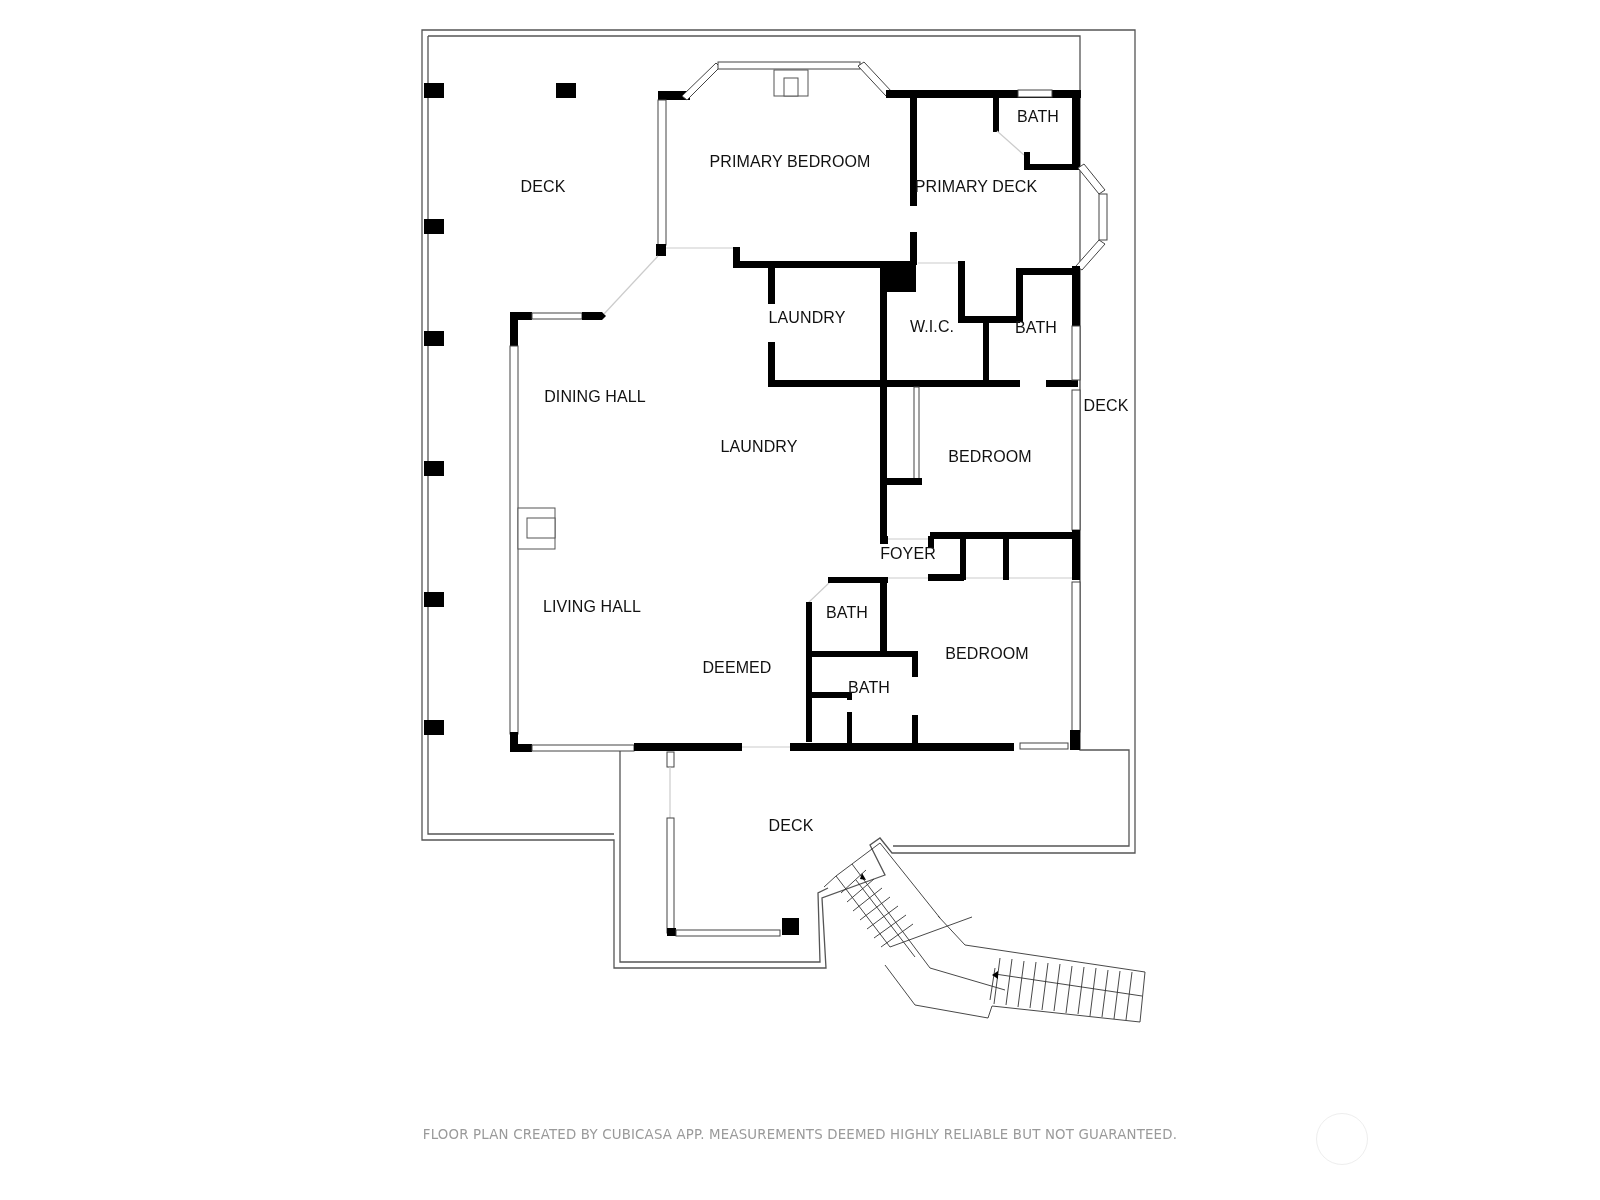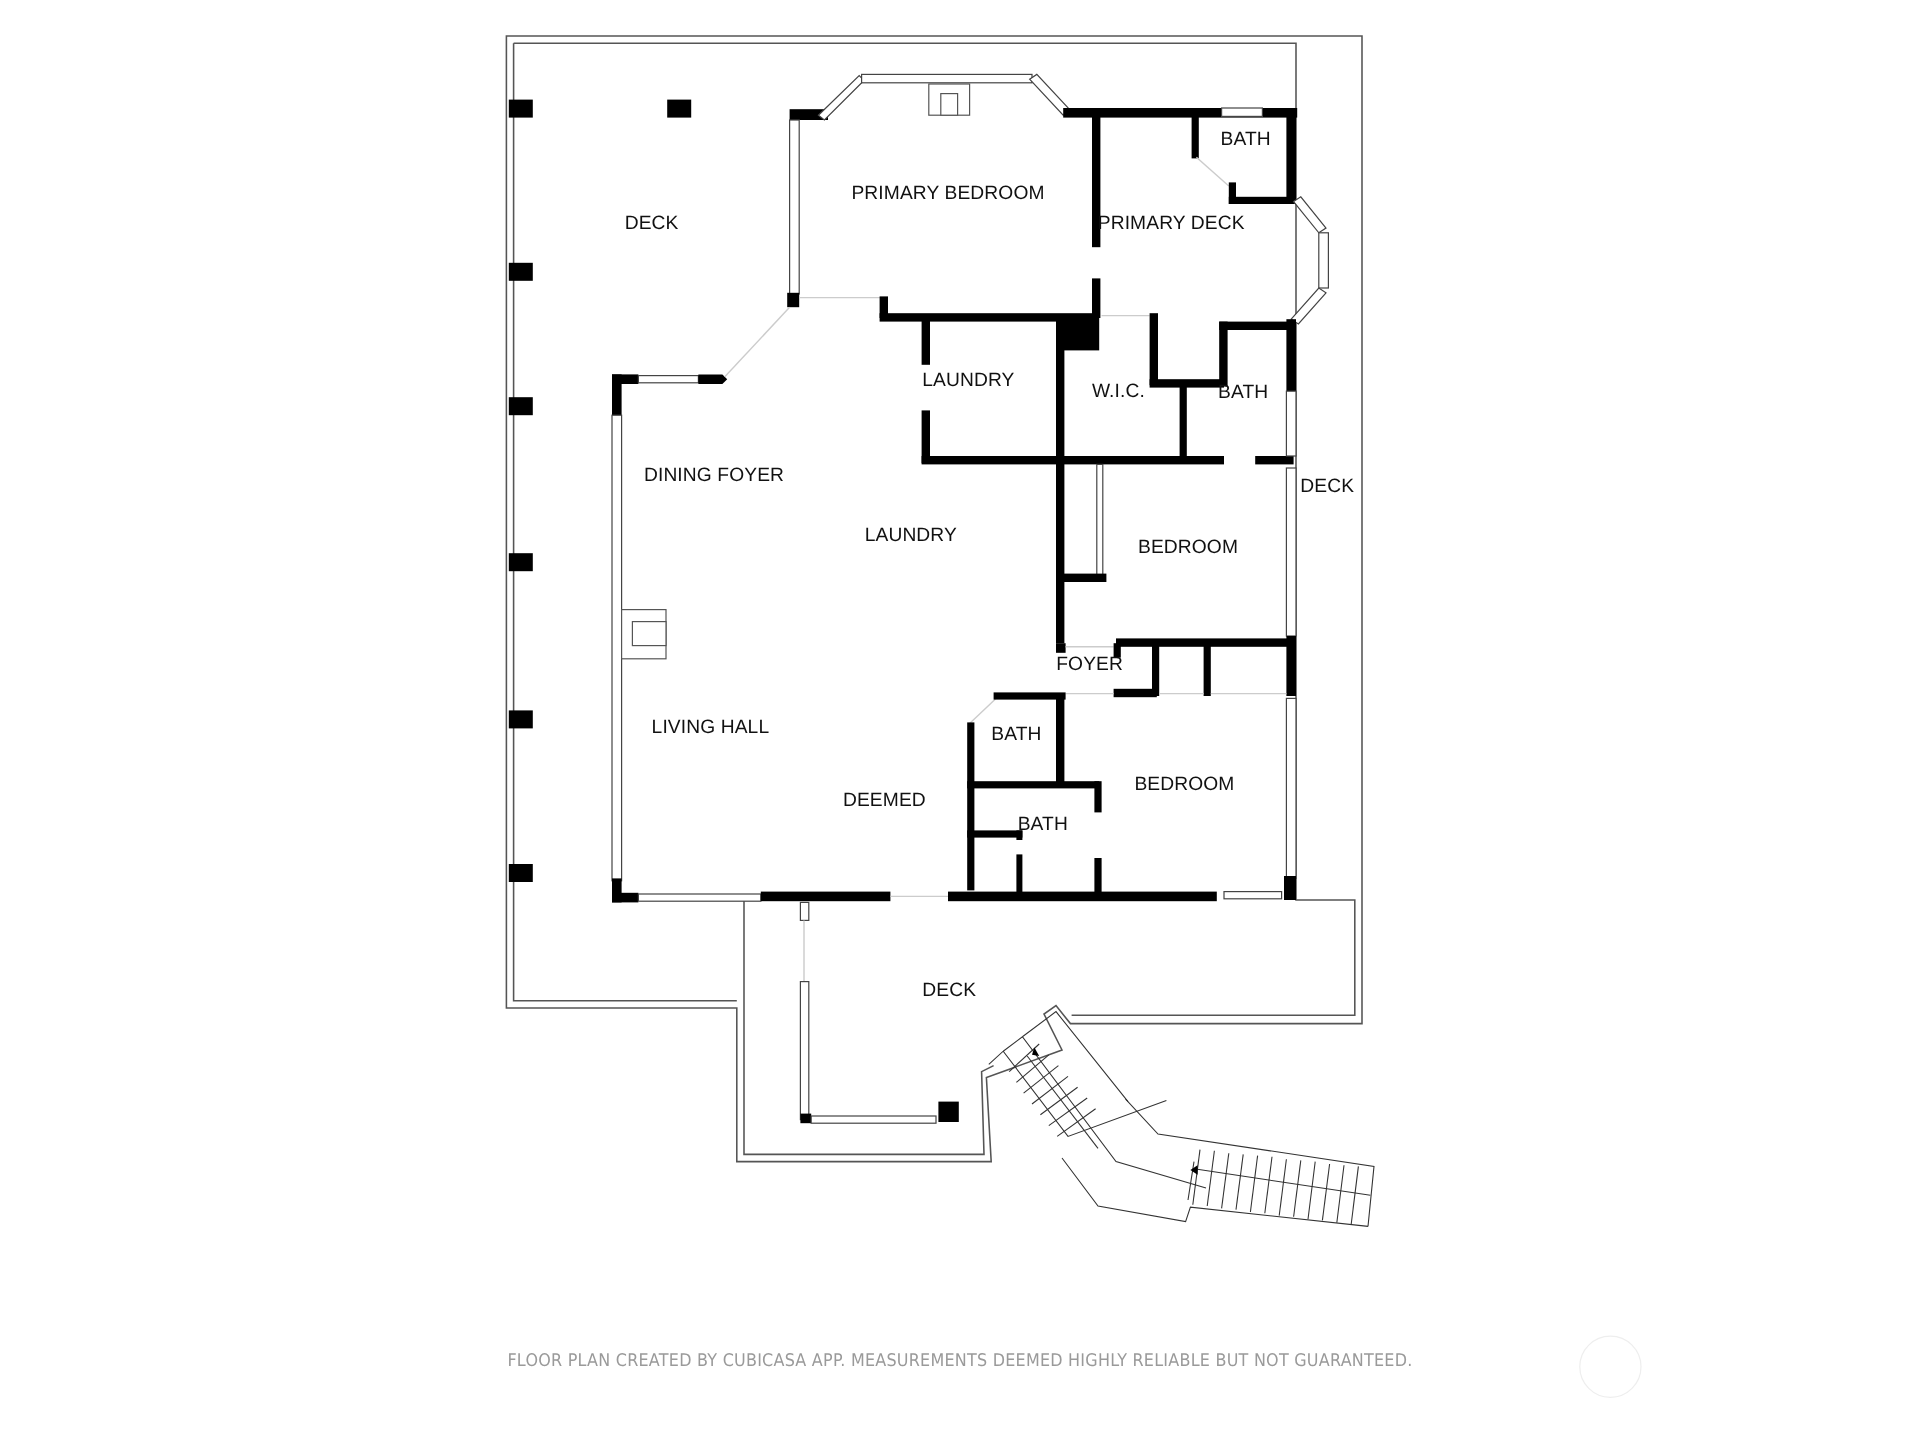--- a/index.html
+++ b/index.html
@@ -181,21 +181,21 @@
 </svg>
 
 <div>
   <div class="label" style="left:543px;top:187px">DECK</div>
   <div class="label" style="left:790px;top:162px">PRIMARY BEDROOM</div>
   <div class="label" style="left:1038px;top:117px">BATH</div>
   <div class="label" style="left:976px;top:187px">PRIMARY DECK</div>
   <div class="label" style="left:807px;top:318px">LAUNDRY</div>
   <div class="label" style="left:932px;top:327px">W.I.C.</div>
   <div class="label" style="left:1036px;top:328px">BATH</div>
-  <div class="label" style="left:595px;top:397px">DINING FOYER</div>
+  <div class="label" style="left:595px;top:397px">DINING HALL</div>
   <div class="label" style="left:759px;top:447px">LAUNDRY</div>
   <div class="label" style="left:1106px;top:406px">DECK</div>
   <div class="label" style="left:990px;top:457px">BEDROOM</div>
   <div class="label" style="left:908px;top:554px">FOYER</div>
   <div class="label" style="left:592px;top:607px">LIVING HALL</div>
   <div class="label" style="left:847px;top:613px">BATH</div>
   <div class="label" style="left:987px;top:654px">BEDROOM</div>
   <div class="label" style="left:737px;top:668px">DEEMED</div>
   <div class="label" style="left:869px;top:688px">BATH</div>
   <div class="label" style="left:791px;top:826px">DECK</div>

